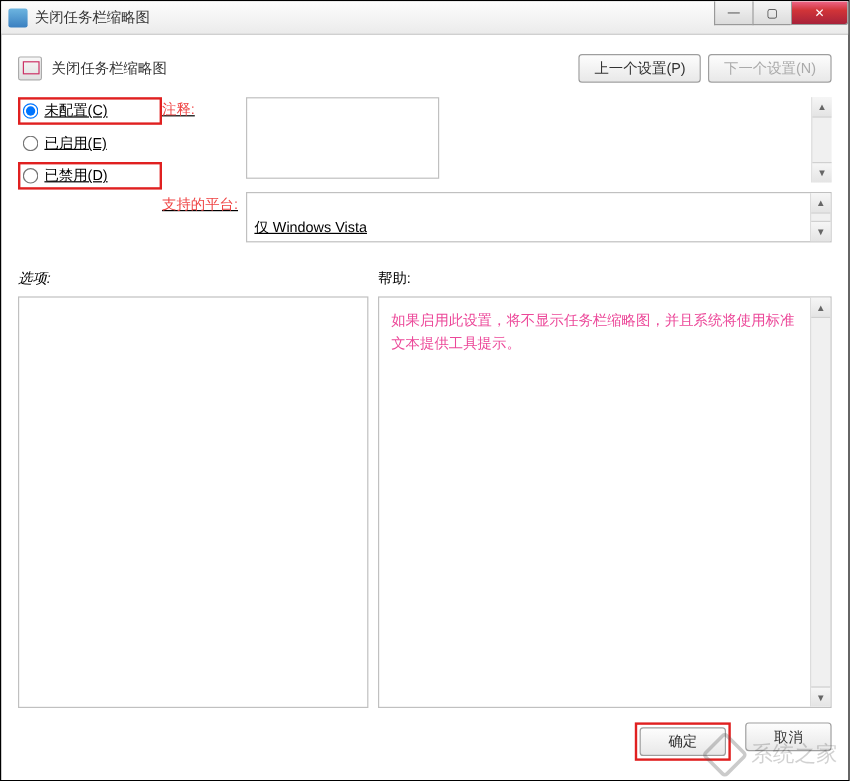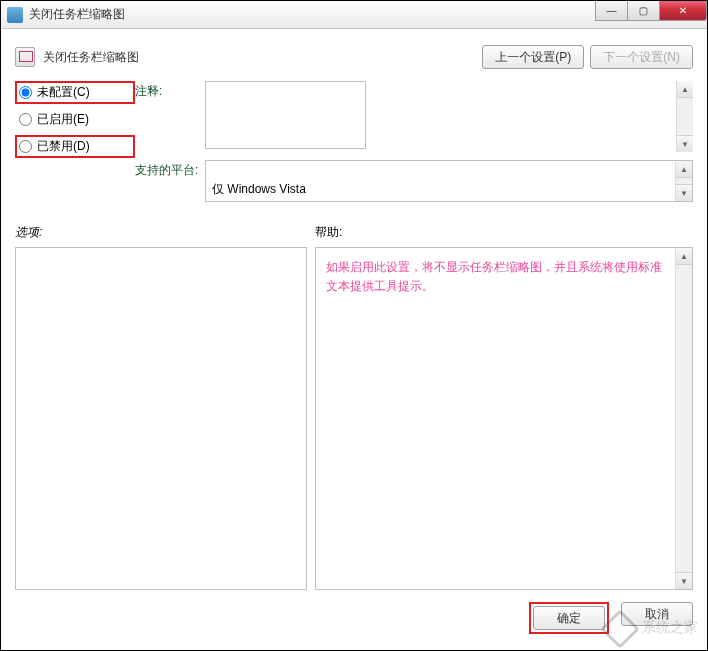--- a/index.html
+++ b/index.html
@@ -111,20 +111,21 @@
       color: #333;
       cursor: pointer;
     }
     .nav-btn:disabled {
       color: #aaa;
       cursor: default;
     }
     .config-row {
       display: flex;
       margin-bottom: 4px;
+      text-decoration: underline;
     }
     .radio-column {
       width: 120px;
       display: flex;
       flex-direction: column;
       gap: 4px;
     }
     .radio-option {
       display: flex;
       align-items: center;
@@ -145,21 +146,21 @@
       flex-direction: column;
       gap: 8px;
     }
     .field-row {
       display: flex;
       align-items: flex-start;
     }
     .field-label {
       width: 70px;
       padding-top: 2px;
-      color: #14532d;
+      color: #ef4444;
     }
     .comment-box {
       flex: 1;
       height: 68px;
       border: 1px solid #c0c0c0;
       background: #fff;
       resize: none;
       font-family: inherit;
       font-size: 12px;
       padding: 2px;
@@ -247,21 +248,21 @@
       font-size: 12px;
       color: #333;
       cursor: pointer;
       padding: 0 18px;
     }
     .watermark {
       position: absolute;
       right: 10px;
       bottom: 8px;
       color: rgba(0,0,0,0.18);
-      font-size: 14px;
+      font-size: 18px;
       display: flex;
       align-items: center;
       gap: 6px;
       pointer-events: none;
     }
     .watermark-logo {
       width: 36px;
       height: 30px;
       opacity: 0.3;
       position: relative;

